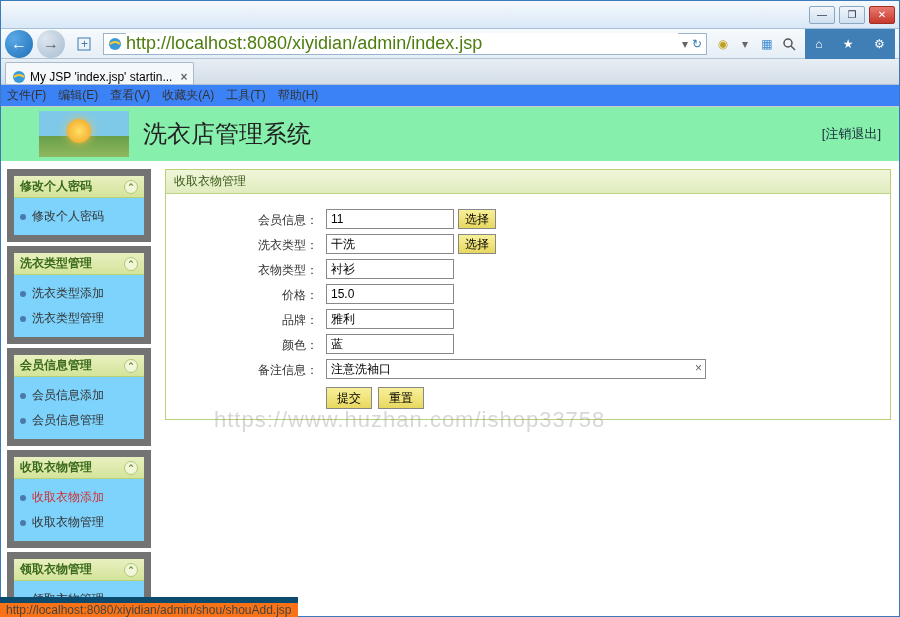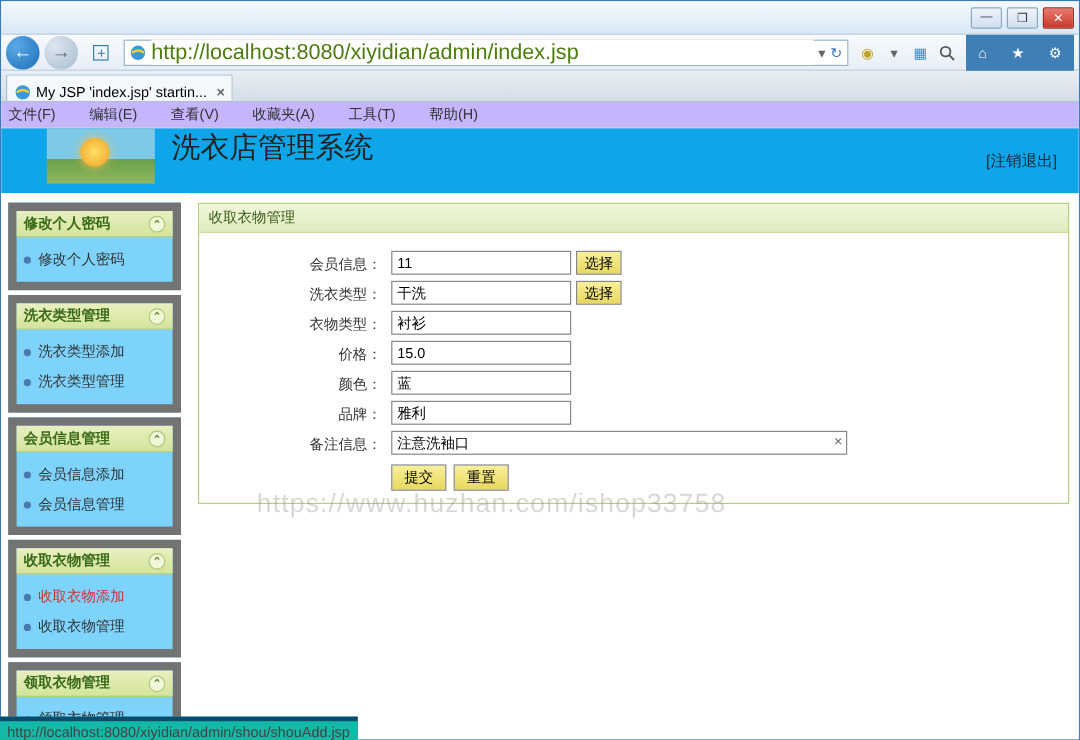--- a/index.html
+++ b/index.html
@@ -14,50 +14,50 @@
 .url{flex:1;height:22px;border:1px solid #9cb4cc;background:#fff;display:flex;align-items:center;padding:0 4px;gap:4px}
 .url .icon{width:14px;height:14px;display:inline-block}
 .url input{border:none;flex:1;outline:none;font-size:18px;color:#4d7c0f}
 .nav-r{display:flex;gap:6px;padding:0 4px}
 .nav-r span{width:16px;height:16px;display:inline-flex;align-items:center;justify-content:center}
 .toolbar-r{width:90px;background:#3f7fb5;height:30px;display:flex;align-items:center;justify-content:space-around;color:#fff;font-size:14px}
 .tabbar{height:26px;background:linear-gradient(#e8eef4,#d4dee8);border-bottom:1px solid #b0c0d0;display:flex;align-items:flex-end;padding-left:4px}
 .tab{height:22px;background:#f5f8fb;border:1px solid #a8bcd0;border-bottom:none;padding:0 6px;display:flex;align-items:flex-end;gap:4px;border-radius:2px 2px 0 0;max-width:190px}
 .tab .ico{width:14px;height:14px}
 .tab .x{color:#666;font-weight:bold;margin-left:4px}
-.menubar{height:22px;background:#c4b5fd;border-bottom:1px solid #ccc;display:flex;align-items:center;padding:0 6px;gap:28px}
+.menubar{height:22px;background:#3b82f6;border-bottom:1px solid #ccc;display:flex;align-items:center;padding:0 6px;gap:12px}
 .menubar span{color:#333}
 .app{position:relative}
-.banner{height:54px;background:#0ea5e9;display:flex;position:relative}
+.banner{height:54px;background:#86efac;display:flex;align-items:center;position:relative}
 .logo{width:90px;height:46px;background:linear-gradient(#7fc9e8 0%,#7fc9e8 55%,#6a9f4a 55%,#8fb85f 100%);margin-left:38px;position:relative}
 .sun{width:24px;height:24px;border-radius:50%;background:radial-gradient(#ffe066,#f0a020);position:absolute;left:28px;top:8px;box-shadow:0 0 8px #f5c04a}
 .banner-title{font-size:24px;color:#222;margin-left:14px;font-family:SimSun}
 .logout{position:absolute;right:18px;top:18px;color:#1a2a3a;font-size:13px}
 .layout{display:flex;height:460px}
 .sidebar{width:156px;padding:8px 6px;overflow-y:auto;background:#fff}
 .panel{border:7px solid #737373;margin-bottom:4px;background:#7dd3fc}
 .panel-h{height:22px;background:linear-gradient(#e8f0c0,#d4e49a);border-bottom:1px solid #b8d078;display:flex;align-items:center;padding:0 6px;justify-content:space-between;color:#3a6a1a;font-weight:bold}
 .panel-h .collapse{width:14px;height:14px;border-radius:50%;background:#f0f6d8;border:1px solid #b0c878;display:flex;align-items:center;justify-content:center;font-size:9px;color:#6a8a3a}
 .panel-body{padding:6px 4px}
 .panel-body a{display:flex;align-items:center;gap:6px;padding:4px 2px;color:#333;text-decoration:none}
 .panel-body a .bullet{width:6px;height:6px;border-radius:50%;background:#4a7aaa}
 .panel-body a.active{color:#d03030}
 .main{flex:1;padding:8px;background:#fff}
 .box{border:1px solid #b8d078}
 .box-h{height:24px;background:linear-gradient(#f0f6da,#e0ecbe);border-bottom:1px solid #c0d488;display:flex;align-items:center;padding:0 8px;color:#3a5a1a}
 .form{padding:10px 0}
 .row{display:flex;align-items:flex-end;margin:5px 0}
 .row label{width:160px;text-align:right;padding-right:8px;color:#333}
-.row input[type=text]{height:20px;border:1px solid #888;padding:0 4px;width:150px}
+.row input[type=text]{height:20px;border:1px solid #888;padding:0 4px;width:128px}
 .row input.wide{width:380px}
 .row .selbtn{height:20px;padding:0 6px;border:1px solid #888;background:linear-gradient(#f8f098,#e8d860);margin-left:4px;cursor:pointer}
 .actions{margin-left:160px;margin-top:8px;display:flex;gap:6px}
 .actions button{height:22px;padding:0 10px;border:1px solid #888;background:linear-gradient(#f8f098,#e8d860);cursor:pointer}
 .watermark{position:absolute;left:213px;top:300px;font-size:22px;color:rgba(140,140,140,0.35);font-family:Arial;pointer-events:none;letter-spacing:1px}
-.statusbar{position:absolute;bottom:0;left:0;height:20px;background:#14b8a6;border-top:4px solid #0c4a6e;padding:0 6px;display:flex;align-items:flex-end;color:#444;font-size:11px}
+.statusbar{position:absolute;bottom:0;left:0;height:20px;background:#f97316;border-top:6px solid #0c4a6e;padding:0 6px;display:flex;align-items:flex-end;color:#444;font-size:11px}
 .clear-x{position:absolute;right:4px;top:2px;color:#666;font-family:Arial;cursor:pointer}
 .input-wrap{position:relative;display:inline-block}
 </style>
 </head>
 <body>
 
 <div class="titlebar">
   <div class="wbtn">—</div>
   <div class="wbtn">❐</div>
   <div class="wbtn close">✕</div>
@@ -230,26 +230,26 @@
             </div>
           <div class="row">
               <label>衣物类型：</label>
               <input type="text" value="衬衫" style="">
             </div>
           <div class="row">
               <label>价格：</label>
               <input type="text" value="15.0" style="">
             </div>
           <div class="row">
+              <label>品牌：</label>
+              <input type="text" value="雅利" style="">
+            </div>
+          <div class="row">
               <label>颜色：</label>
               <input type="text" value="蓝" style="">
-            </div>
-          <div class="row">
-              <label>品牌：</label>
-              <input type="text" value="雅利" style="">
             </div>
           <div class="row">
               <label>备注信息：</label>
               <span class="input-wrap"><input type="text" class="wide" value="注意洗袖口" style=""><span class="clear-x">×</span></span>
             </div>
           <div class="actions">
             <button>提交</button>
             <button>重置</button>
           </div>
         </div>

